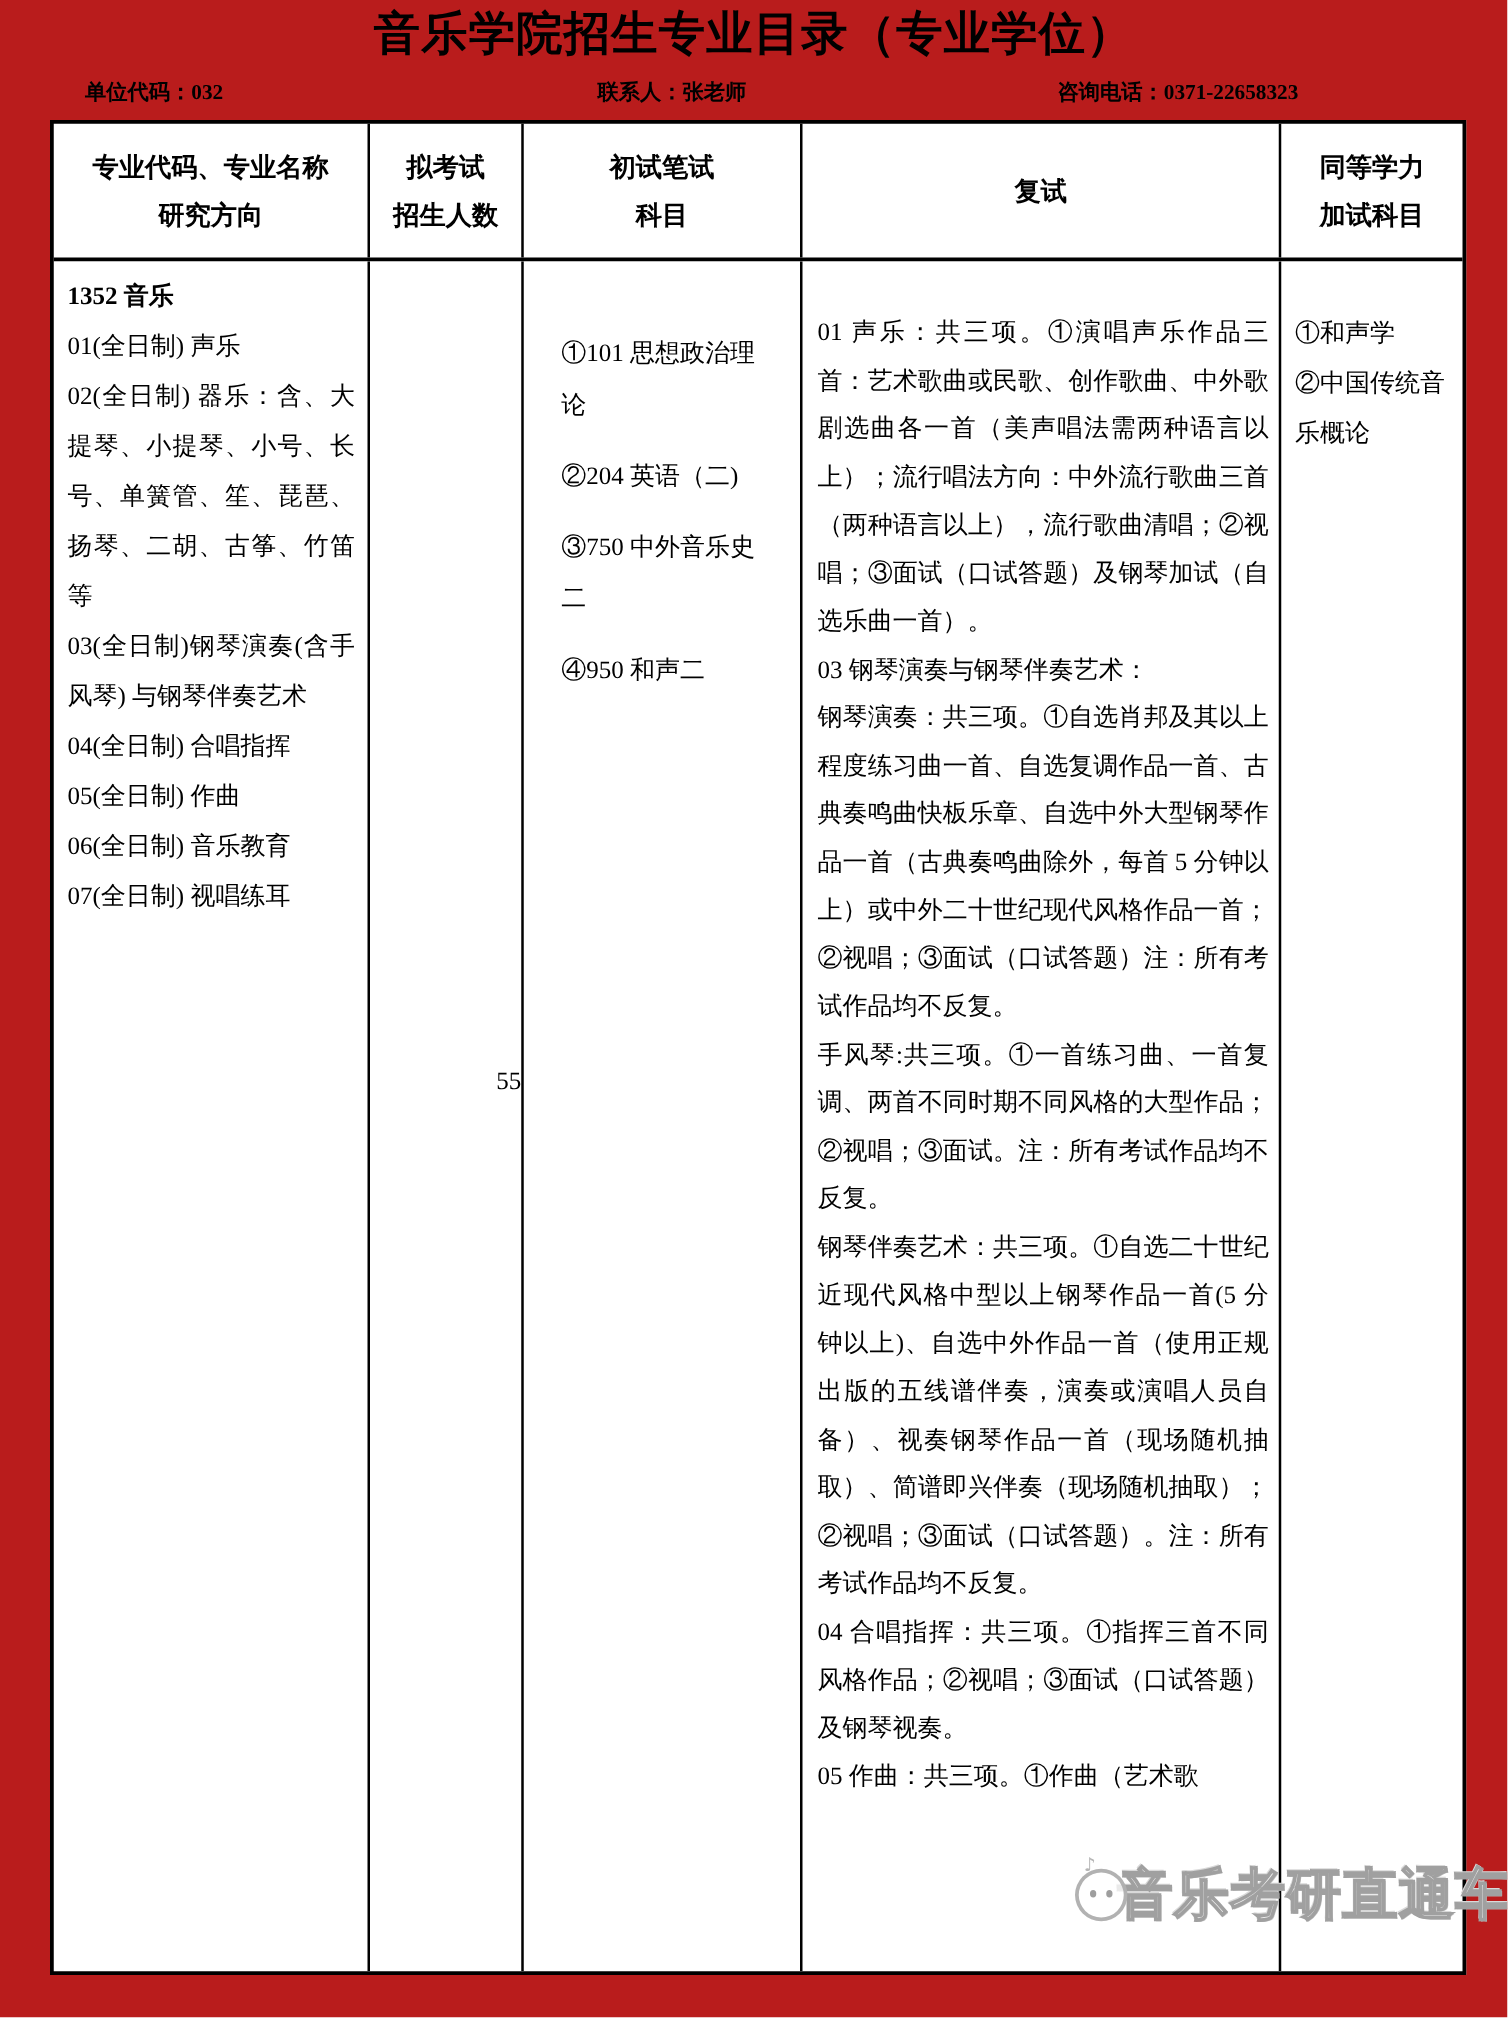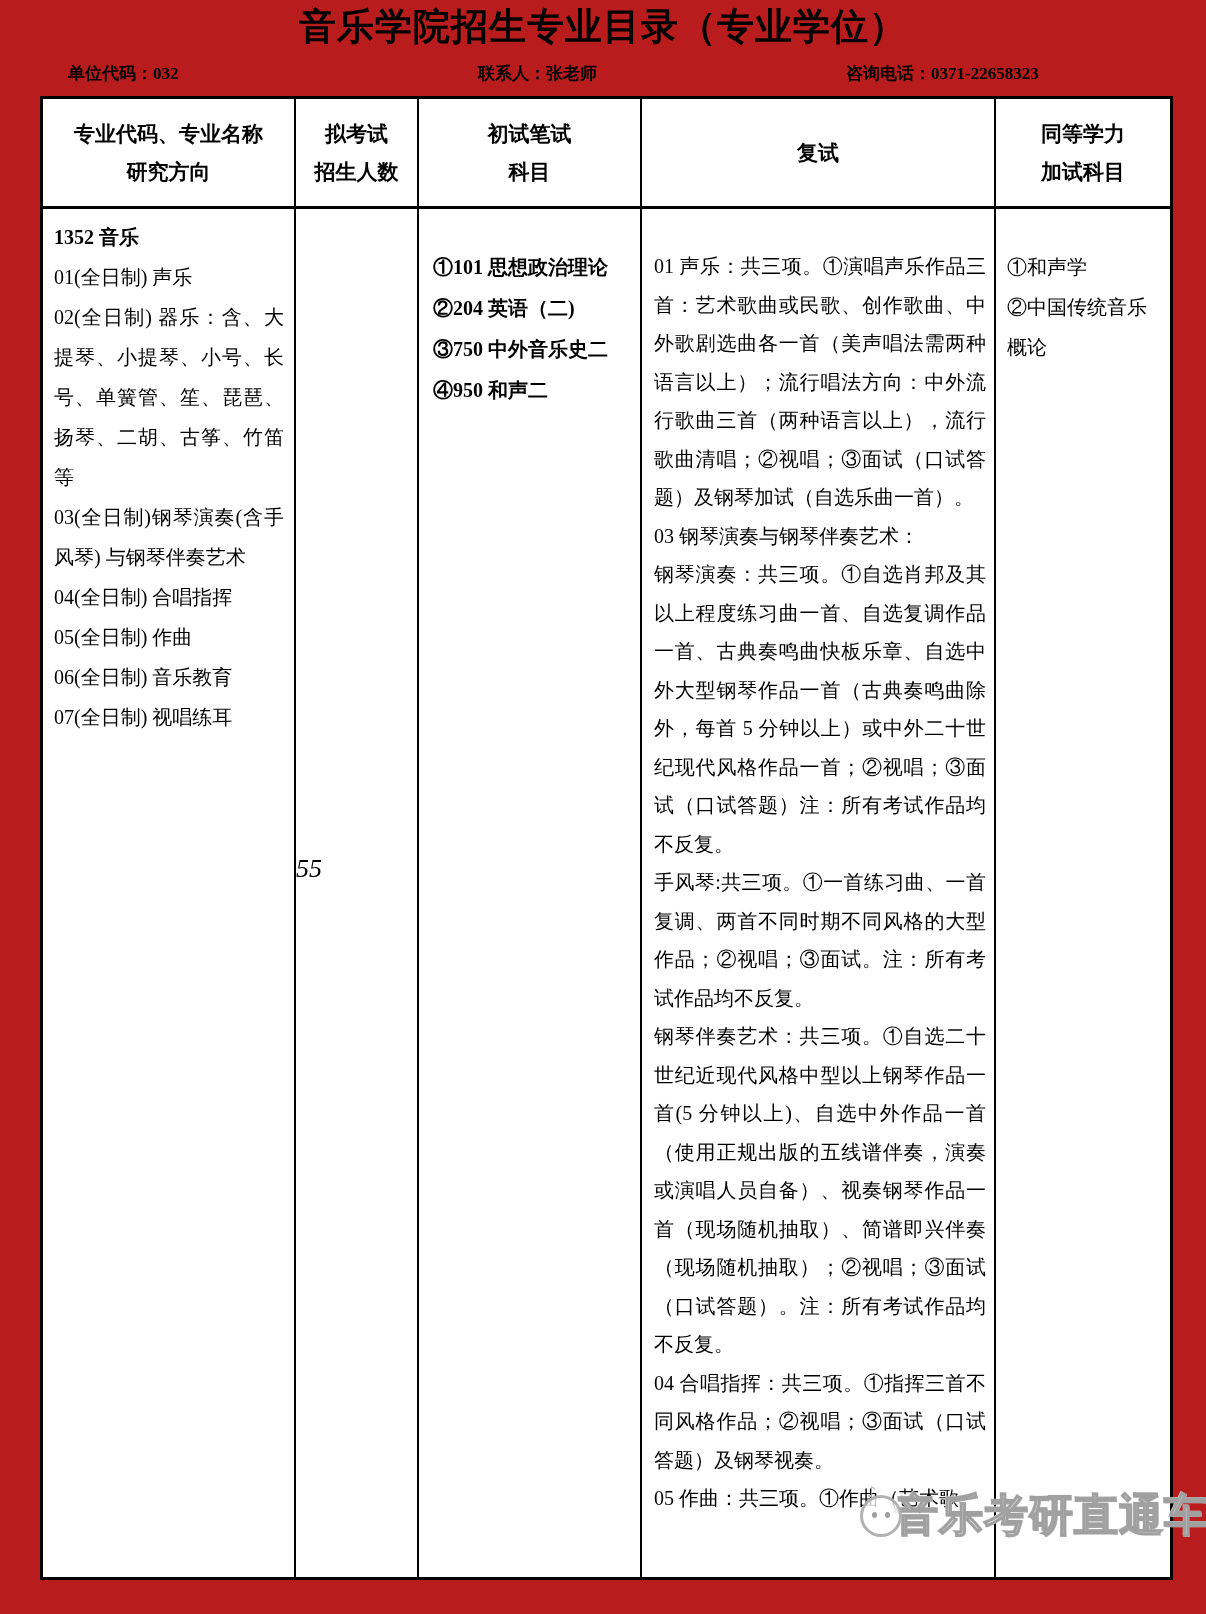--- a/index.html
+++ b/index.html
@@ -20,35 +20,35 @@
     position:absolute;left:40px;top:96px;width:1133px;height:1484px;
     border:3px solid #000;box-sizing:border-box;display:flex;flex-direction:column;background:#fff;
   }
   .thead{display:flex;height:110px;border-bottom:3px solid #000;box-sizing:border-box;flex:none;}
   .tbody{flex:1;display:flex;overflow:hidden;font-size:20px;}
   .cell{box-sizing:border-box;border-right:2px solid #000;overflow:hidden;}
   .cell:last-child{border-right:none;}
   .c1{width:253px;}
   .c2{width:123px;}
   .c3{width:223px;}
-  .c4{width:354px;}
+  .c4{width:383px;}
   .c5{flex:1;}
   .th{display:flex;flex-direction:column;justify-content:center;align-items:center;
       font-weight:700;font-size:21px;line-height:38px;text-align:center;}
   .td{padding-top:6px;}
 
   .c1.td{padding:8px 10px 0 11px;}
   .c1 p{margin:0;line-height:40px;text-align:justify;}
   .program{font-weight:700;}
 
   .c2.td{padding:0;}
-  .enroll{padding-top:645px;text-align:left;font-size:26px;font-style:italic;}
+  .enroll{padding-top:645px;text-align:right;font-size:20px;}
 
   .c3.td{padding:38px 6px 0 14px;}
-  .c3 p{margin:0;line-height:41px;font-weight:bold;}
+  .c3 p{margin:16px;line-height:41px;}
 
   .c4.td{padding:38px 8px 0 12px;}
   .c4 p{margin:0;line-height:38.5px;text-align:justify;}
 
   .c5.td{padding:38px 4px 12px 11px;}
   .c5 p{margin:0;line-height:40px;}
 
   .watermark{position:absolute;left:860px;top:1486px;display:flex;align-items:center;z-index:9;}
   .wm-logo{position:relative;flex:none;width:42px;height:42px;border:3px solid rgba(165,165,165,.85);
     border-radius:50%;background:rgba(255,255,255,.78);box-sizing:border-box;}

